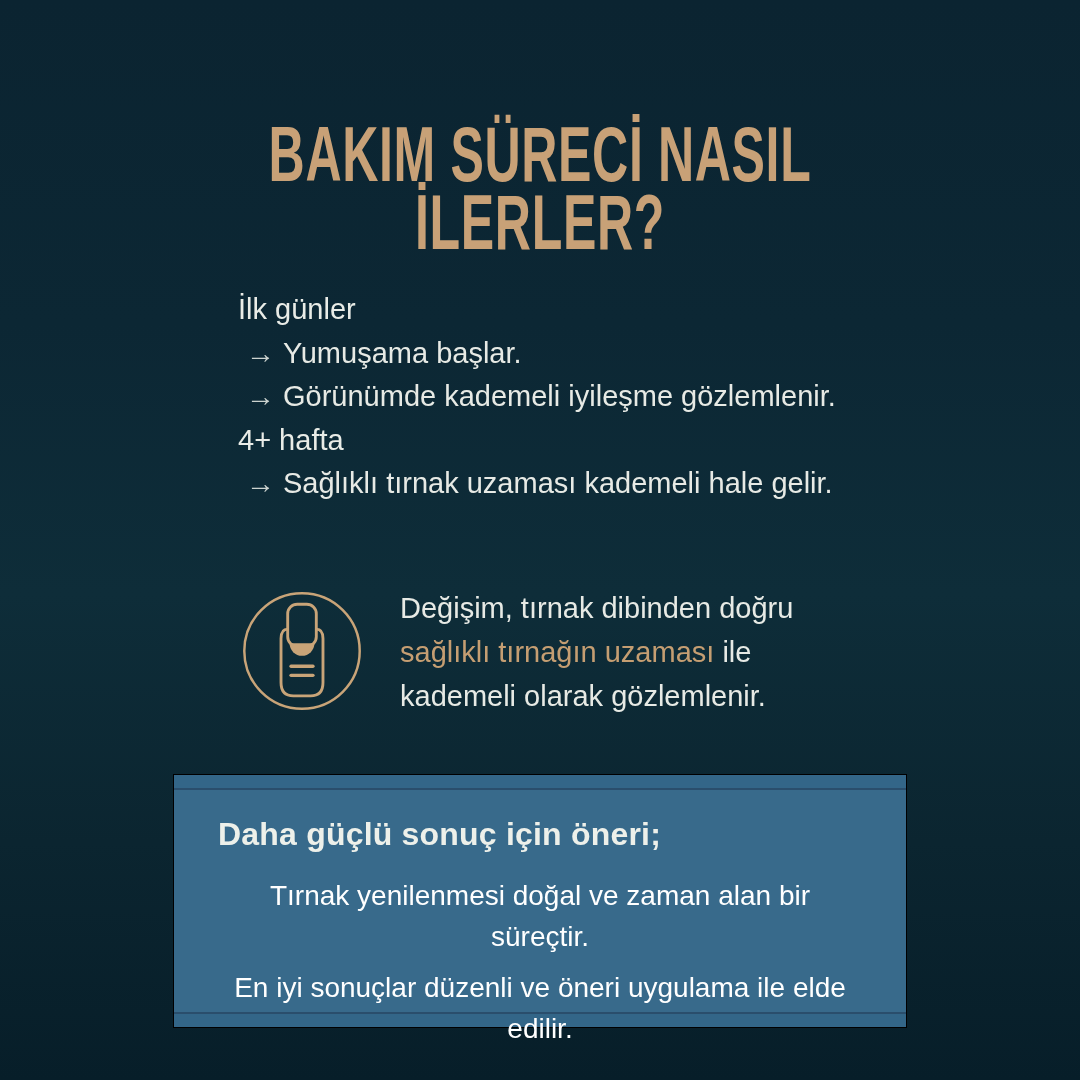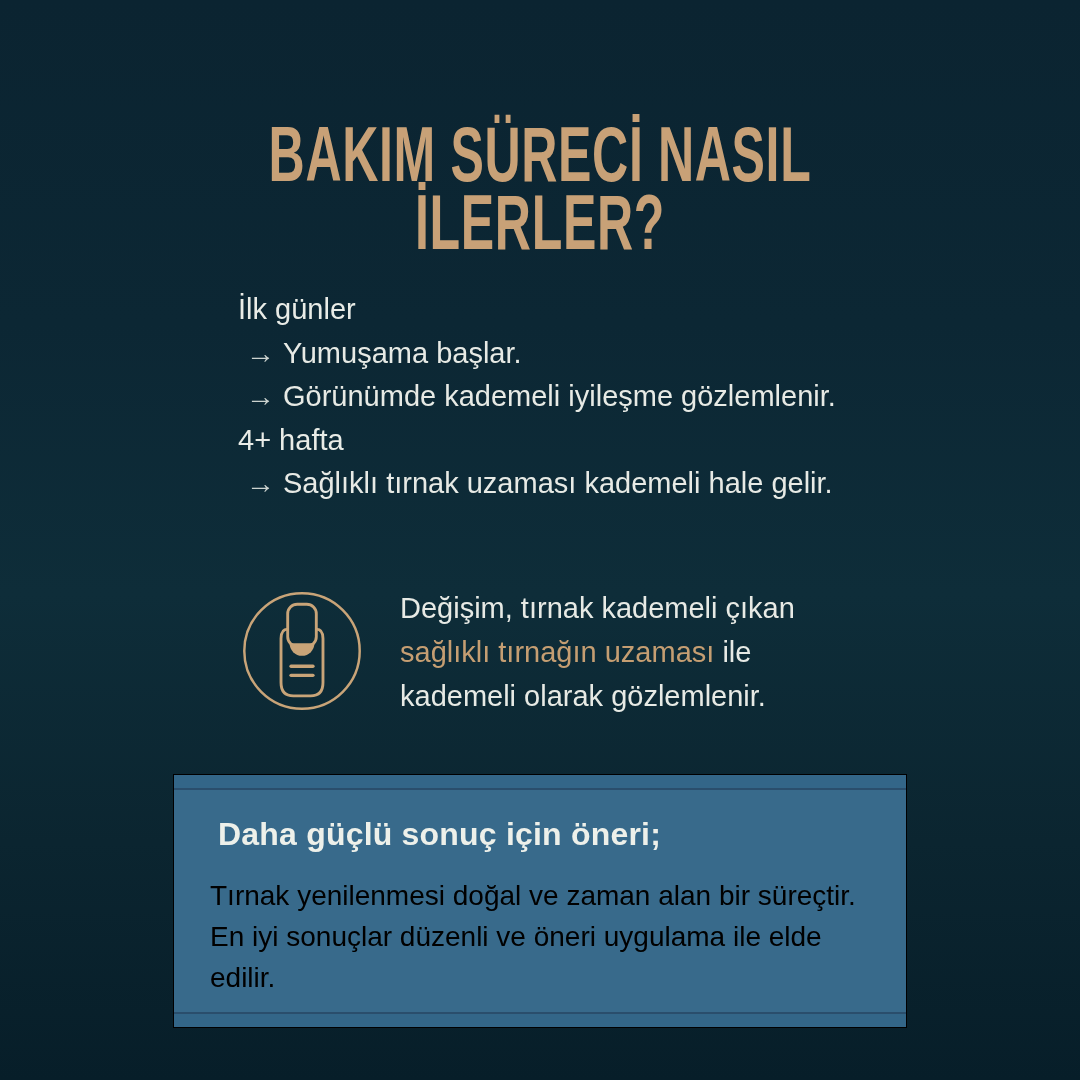--- a/index.html
+++ b/index.html
@@ -42,21 +42,21 @@
     height:100%;box-sizing:border-box;
     background:#386a8b;
     border-top:2px solid #2a4e6c;border-bottom:2px solid #2a4e6c;
     padding:26px 36px 0;
   }
   .advice-heading{
     margin:0 0 22px 8px;font-size:32px;font-weight:bold;
     color:#edf0ea;letter-spacing:0.2px;
   }
   .advice-line{
-    margin:0;font-size:28px;line-height:41px;color:#000000;
+    margin:10px;text-align:center;font-size:28px;line-height:41px;color:#ffffff;
   }
 </style>
 </head>
 <body>
 
 <h1 class="title"><span>BAKIM SÜRECİ NASIL</span>
 <span>İLERLER?</span></h1>
 
 <div class="timeline">
   <div class="tl-label">İlk günler</div>
@@ -68,21 +68,21 @@
 
 <div class="note-row">
   <svg class="nail-badge" viewBox="0 0 130 130" fill="none" xmlns="http://www.w3.org/2000/svg">
     <circle cx="65" cy="65" r="60.5" stroke="#c9a478" stroke-width="2.6"></circle>
     <path d="M50,42 C44.5,42 43,46.5 43,52 L43,98 Q43,112 56,112 L74,112 Q87,112 87,98 L87,52 C87,46.5 85.5,42 80,42" stroke="#c9a478" stroke-width="3" stroke-linecap="round"></path>
     <rect x="50" y="16" width="30" height="44" rx="10" stroke="#c9a478" stroke-width="3"></rect>
     <path d="M52,57 A13,13 0 0 0 78,57 Z" fill="#c9a478"></path>
     <line x1="53.5" y1="81" x2="76.5" y2="81" stroke="#c9a478" stroke-width="3.5" stroke-linecap="round"></line>
     <line x1="53.5" y1="90.5" x2="76.5" y2="90.5" stroke="#c9a478" stroke-width="3.5" stroke-linecap="round"></line>
   </svg>
-  <p class="note-text"><span>Değişim, tırnak kademeli çıkan</span> <span class="highlight">sağlıklı tırnağın uzaması</span> <span>ile kademeli olarak gözlemlenir.</span></p>
+  <p class="note-text"><span>Değişim, tırnak dibinden doğru</span> <span class="highlight">sağlıklı tırnağın uzaması</span> <span>ile kademeli olarak gözlemlenir.</span></p>
 </div>
 
 <div class="advice">
   <div class="advice-inner">
     <h2 class="advice-heading">Daha güçlü sonuç için öneri;</h2>
     <p class="advice-line">Tırnak yenilenmesi doğal ve zaman alan bir süreçtir.</p>
     <p class="advice-line">En iyi sonuçlar düzenli ve öneri uygulama ile elde edilir.</p>
   </div>
 </div>
 

